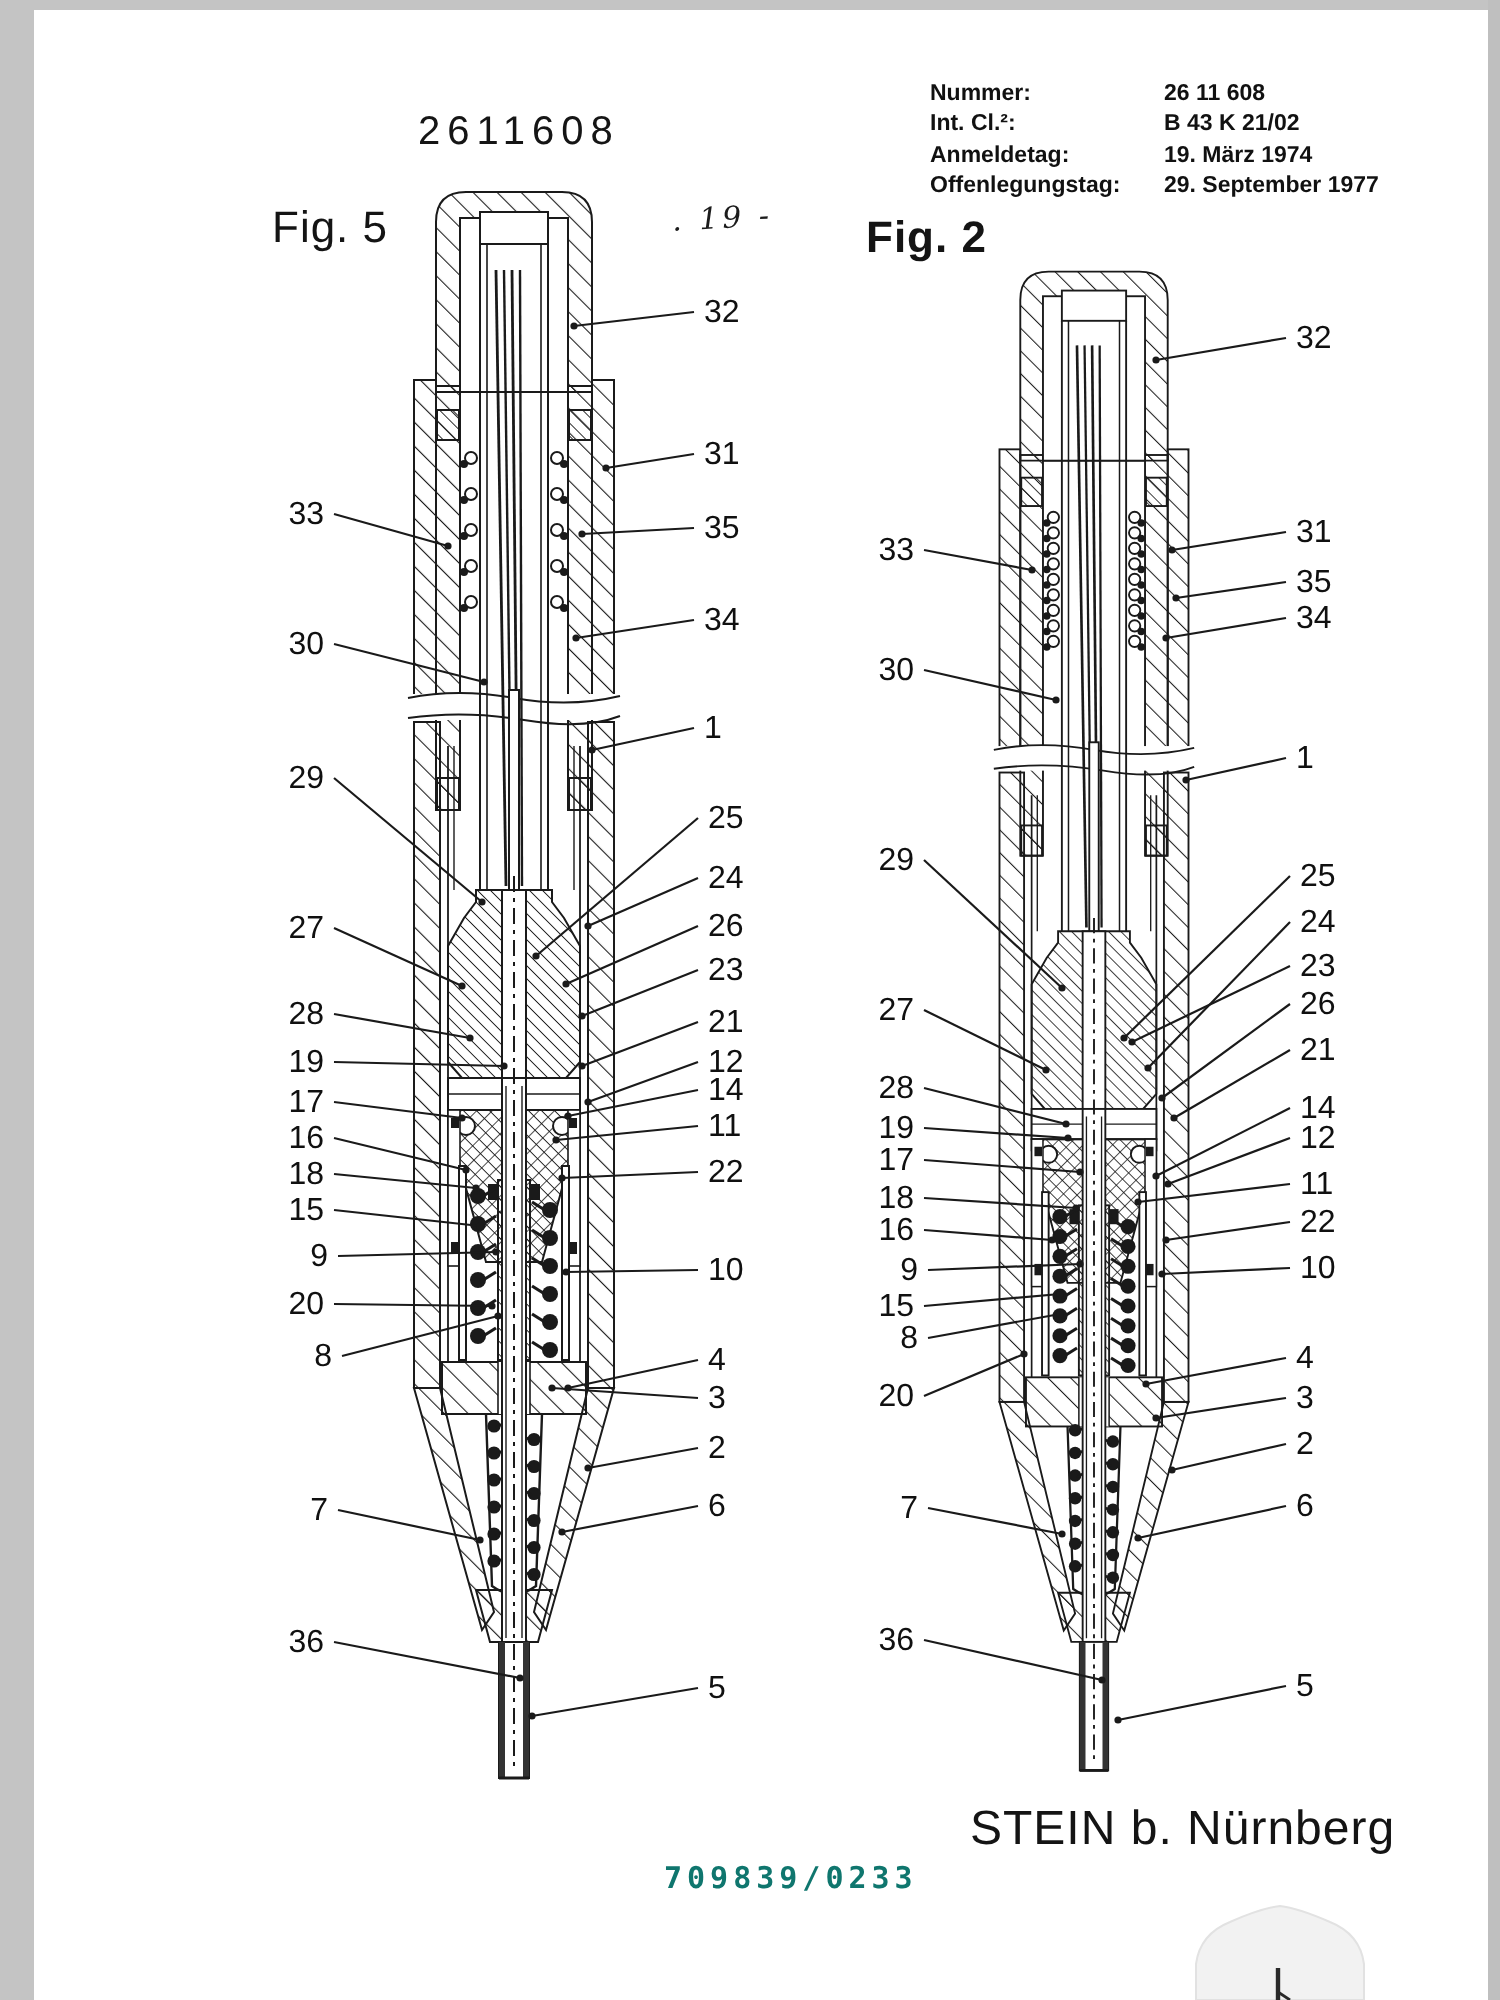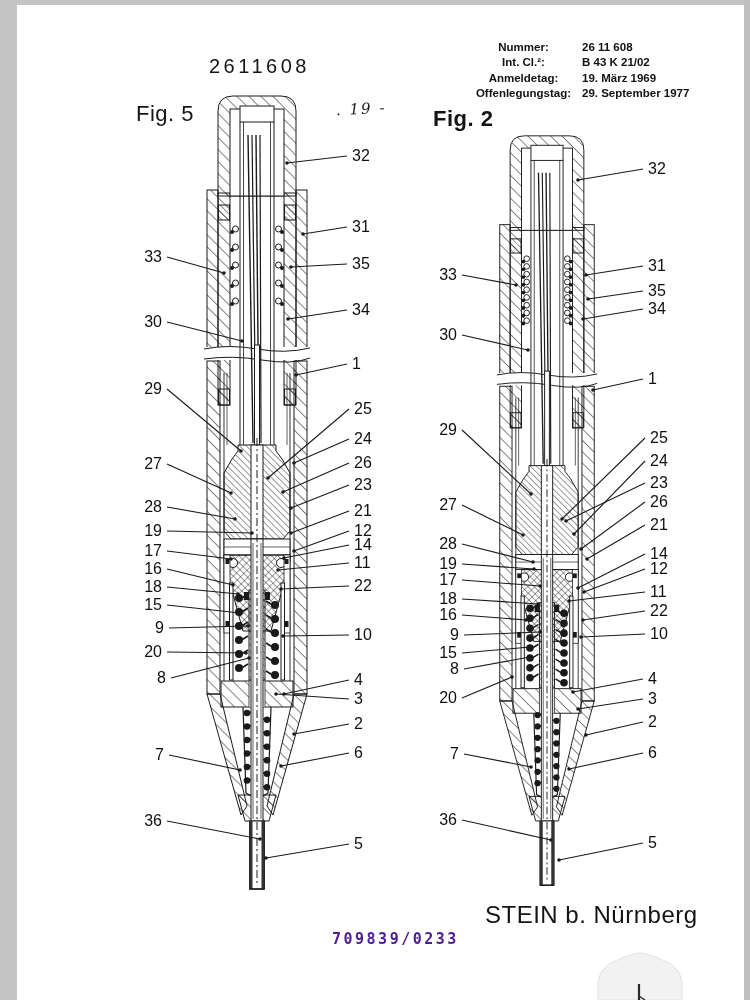--- a/index.html
+++ b/index.html
@@ -5,51 +5,51 @@
   html,body{margin:0;padding:0;background:#c4c4c4;}
   .page{position:relative;width:750px;height:1000px;background:#ffffff;overflow:hidden;
         font-family:"Liberation Sans",sans-serif;color:#101010;}
   .edge-top{position:absolute;left:0;top:0;width:750px;height:5px;background:#c4c4c4;}
   .edge-left{position:absolute;left:0;top:0;width:17px;height:1000px;background:#c4c4c4;}
   .edge-right{position:absolute;left:744px;top:0;width:6px;height:1000px;background:#bfbfbf;}
   .patent-number{position:absolute;left:209px;top:55px;font-size:20px;letter-spacing:3.5px;
         font-weight:400;color:#151515;}
   .bib{position:absolute;left:465px;top:40px;font-size:11.5px;line-height:15.4px;color:#111;}
   .bib .hrow{white-space:nowrap;}
-  .bib .h-label{display:inline-block;width:117px;font-weight:600;text-align:center;}
+  .bib .h-label{display:inline-block;width:117px;font-weight:600;}
   .bib .h-value{display:inline-block;font-weight:600;text-align:center;}
   .bib .hrow:nth-child(1) .h-value,.bib .hrow:nth-child(2) .h-value{font-weight:700;}
   .fig-title{position:absolute;font-size:22px;color:#141414;letter-spacing:0.5px;}
   #fig1-title{left:136px;top:101px;}
   #fig2-title{left:433px;top:106px;font-weight:bold;}
   .page-mark{position:absolute;left:336px;top:100px;font-family:"DejaVu Serif",serif;
         font-style:italic;font-size:15px;letter-spacing:2px;transform:rotate(-3deg);color:#1c1c1c;}
   svg.drawing{position:absolute;left:0;top:0;}
   .callout-text{font-family:"Liberation Sans",sans-serif;font-size:16px;fill:#101010;}
   .footer-applicant{position:absolute;left:126px;top:901px;font-size:24px;letter-spacing:1px;color:#141414;}
   .footer-city{position:absolute;left:485px;top:901px;font-size:24px;letter-spacing:0.5px;color:#141414;text-align:center;}
   .footer-code{position:absolute;left:332px;top:930px;font-family:"DejaVu Sans Mono",monospace;
-        font-weight:700;font-size:15px;letter-spacing:2.5px;color:#4c1d95;}
+        font-weight:700;font-size:15px;letter-spacing:2.5px;color:#0f766e;}
 </style>
 </head>
 <body>
 
 <div class="page">
 
   <div class="patent-number">2611608</div>
 
   <div class="bib">
     <div class="hrow">
       <span class="h-label">Nummer:</span><span class="h-value">26 11 608</span>
     </div>
     <div class="hrow">
       <span class="h-label">Int. Cl.²:</span><span class="h-value">B 43 K  21/02</span>
     </div>
     <div class="hrow">
-      <span class="h-label">Anmeldetag:</span><span class="h-value">19. März 1969</span>
+      <span class="h-label">Anmeldetag:</span><span class="h-value">19. März 1974</span>
     </div>
     <div class="hrow">
       <span class="h-label">Offenlegungstag:</span><span class="h-value">29. September 1977</span>
     </div>
   </div>
 
   <div class="fig-title" id="fig1-title">Fig. 5</div>
   <div class="fig-title" id="fig2-title">Fig. 2</div>
   <div class="page-mark">. 19 -</div>
 

